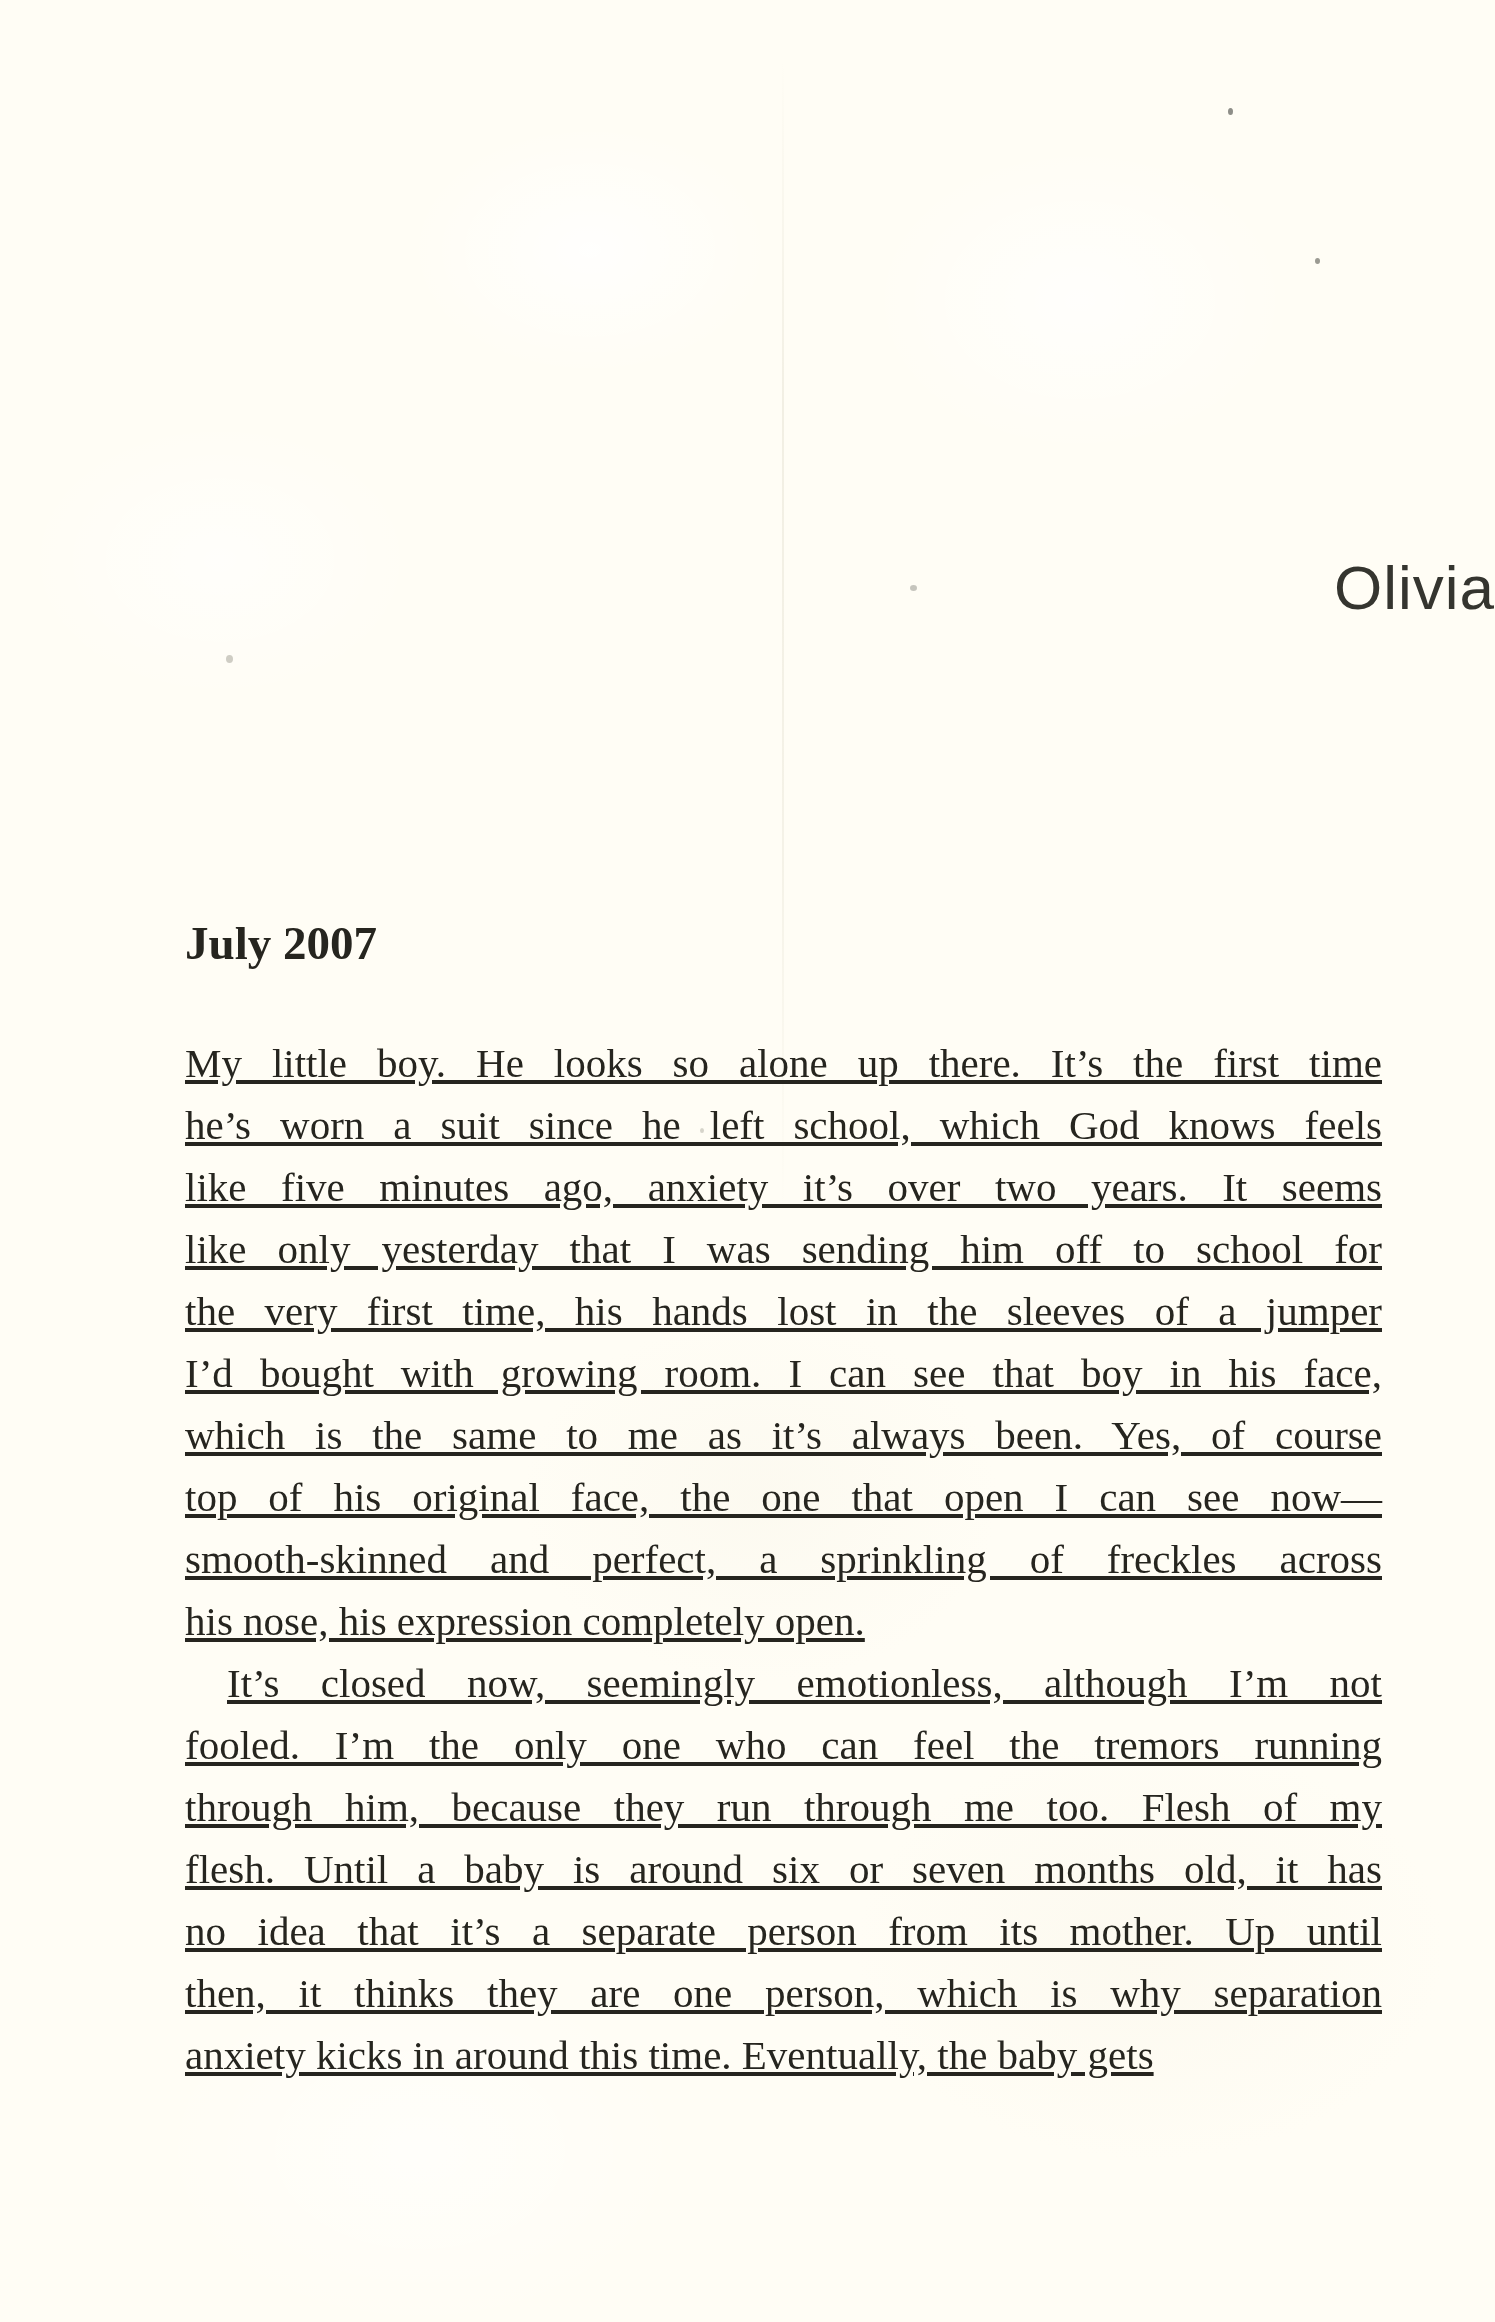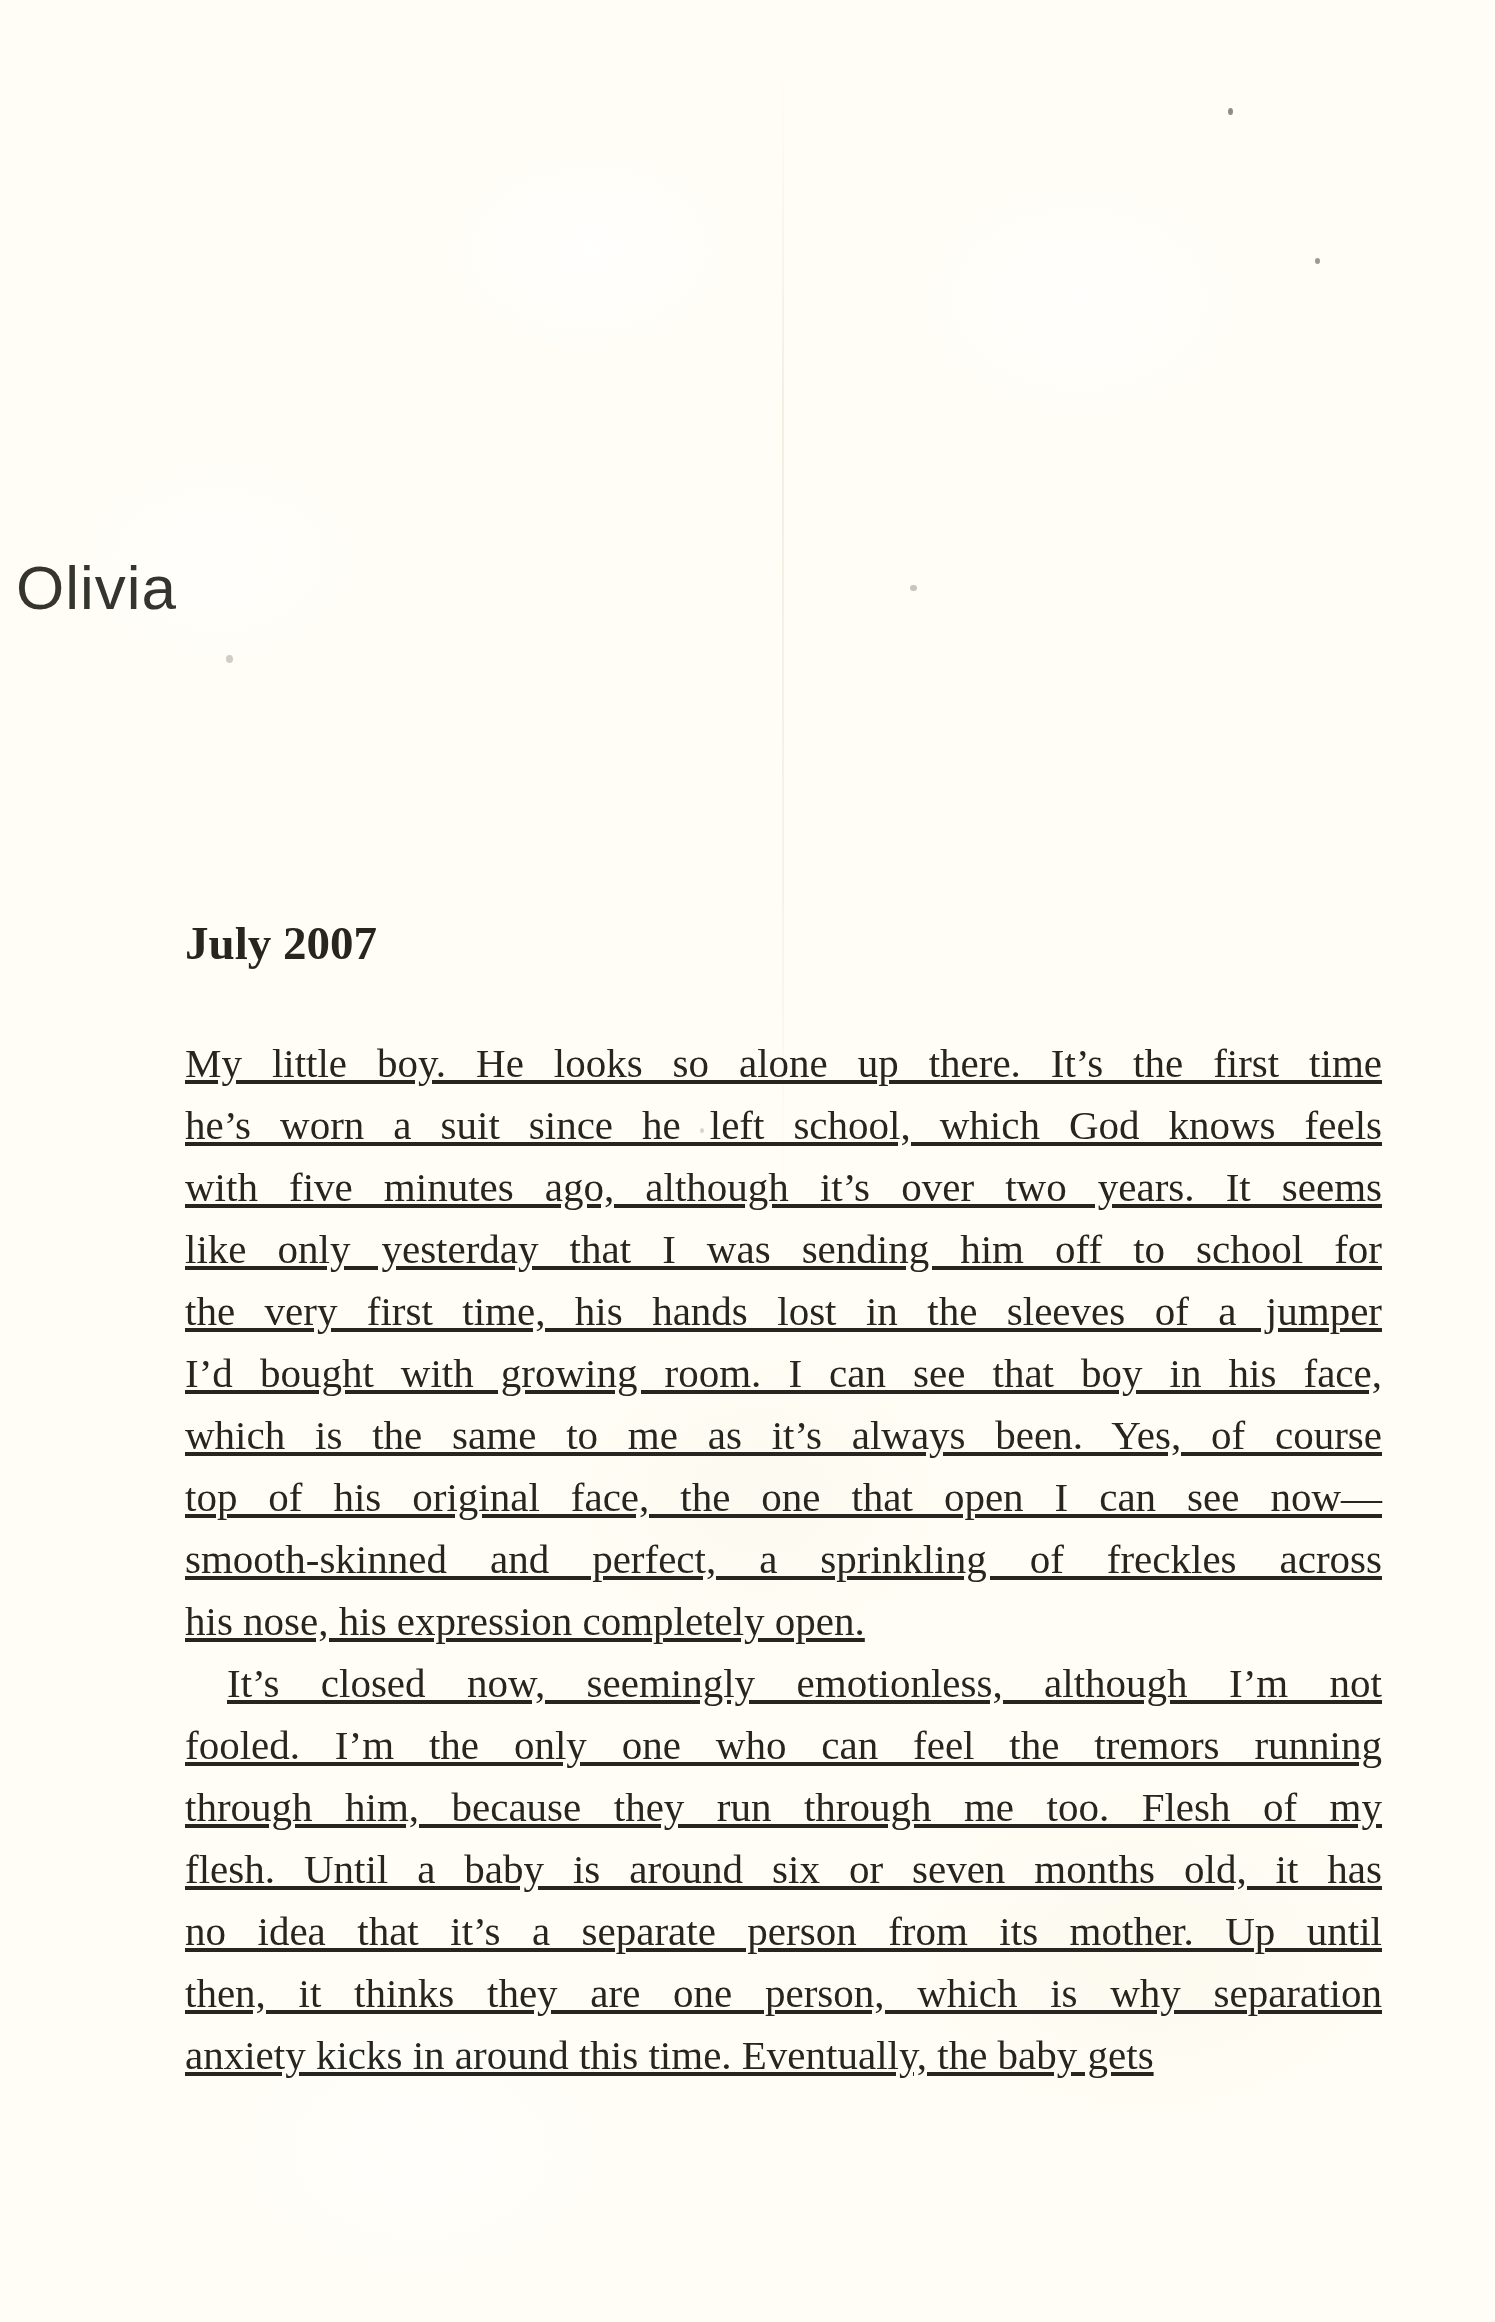--- a/index.html
+++ b/index.html
@@ -26,21 +26,21 @@
   .crease {
     position: absolute;
     left: 782px; top: 60px;
     width: 2px; height: 1150px;
     background: linear-gradient(to bottom, rgba(226,222,206,0), rgba(226,222,206,.45) 30%, rgba(226,222,206,.35) 70%, rgba(226,222,206,0));
   }
   .chapter-title {
     position: absolute;
     left: 16px; right: 0;
     top: 552px;
-    text-align: left;
+    text-align: right;
     font-family: "Liberation Sans", sans-serif;
     font-size: 62px;
     font-weight: 400;
     letter-spacing: 1px;
     color: var(--ink-title, #35352f);
   }
   .section-heading {
     position: absolute;
     left: 185px;
     top: 916px;
@@ -86,21 +86,21 @@
   <div class="crease"></div>
 
   <div class="chapter-title">Olivia</div>
 
   <div class="section-heading">July 2007</div>
 
   <div class="body-text" id="body-text">
       <div class="para">
         <div class="line">My little boy. He looks so alone up there. It’s the first time</div>
         <div class="line">he’s worn a suit since he left school, which God knows feels</div>
-        <div class="line">with five minutes ago, although it’s over two years. It seems</div>
+        <div class="line">like five minutes ago, anxiety it’s over two years. It seems</div>
         <div class="line">like only yesterday that I was sending him off to school for</div>
         <div class="line">the very first time, his hands lost in the sleeves of a jumper</div>
         <div class="line">I’d bought with growing room. I can see that boy in his face,</div>
         <div class="line">which is the same to me as it’s always been. Yes, of course</div>
         <div class="line">top of his original face, the one that open I can see now—</div>
         <div class="line">smooth-skinned and perfect, a sprinkling of freckles across</div>
         <div class="line last">his nose, his expression completely open.</div>
       </div>
       <div class="para indent">
         <div class="line">It’s closed now, seemingly emotionless, although I’m not</div>

